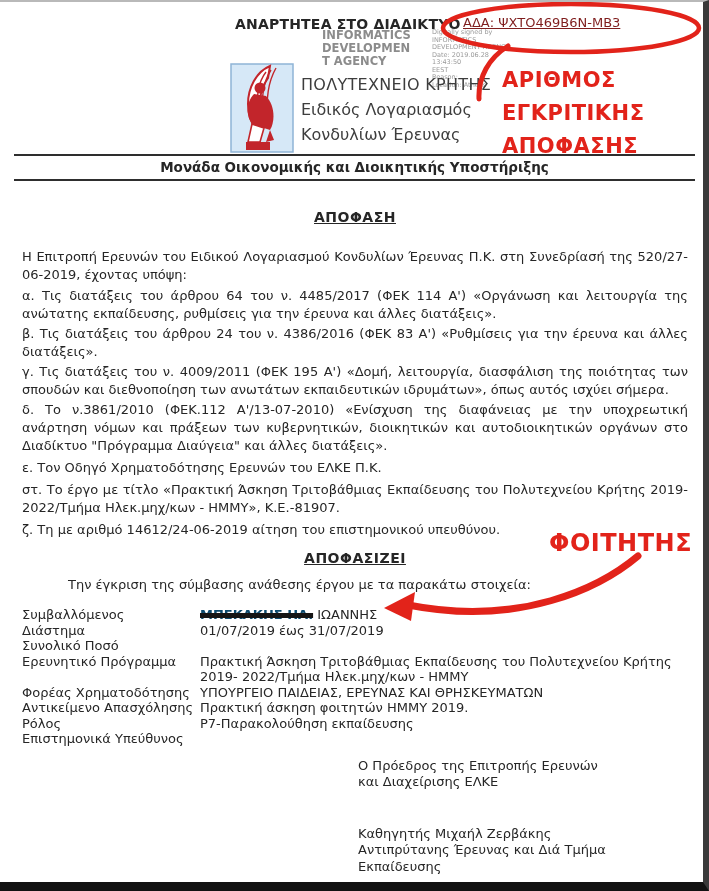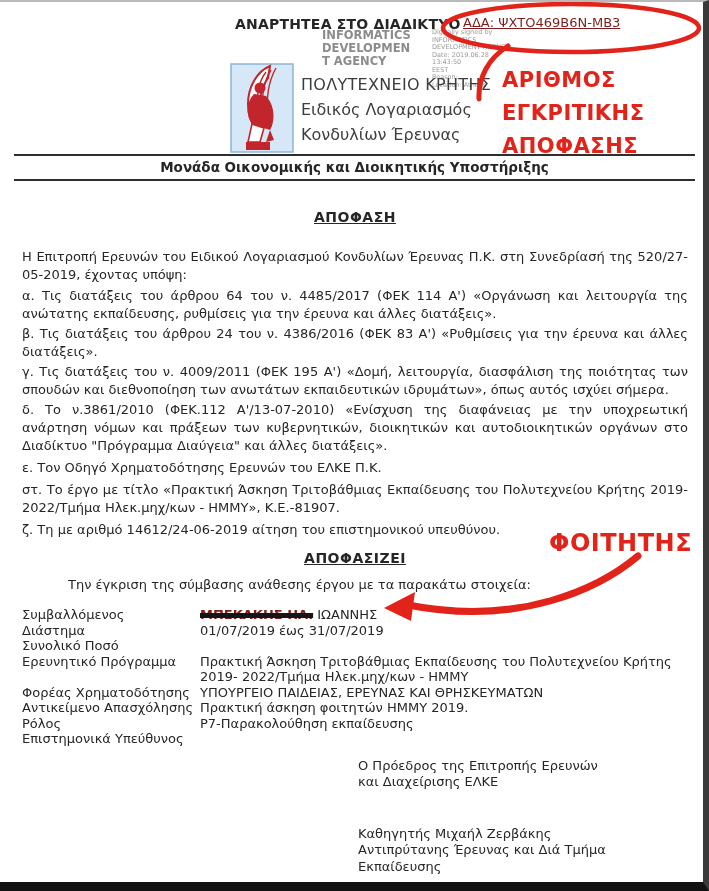--- a/index.html
+++ b/index.html
@@ -47,21 +47,21 @@
   .verdict-heading { margin-top:10px !important; margin-bottom:9px !important; }
   p.intro { margin-bottom:3px; }
   p.item { margin-bottom:2px; }
   p.item-gap { margin-top:4px; }
   p.verdict-intro { text-indent:46px; text-align:left !important; margin-bottom:13px; }
 
   .details { font-size:13px; line-height:15.5px; }
   .drow { display:flex; }
   .dlabel { flex:0 0 178px; }
   .dvalue { flex:1; }
-  .redacted { font-weight:bold; text-decoration:line-through; text-decoration-thickness:5px; text-decoration-color:#151515; color:#7f1d1d; }
+  .redacted { font-weight:bold; text-decoration:line-through; text-decoration-thickness:5px; text-decoration-color:#151515; color:#0c4a6e; }
 
   .signature { margin-top:11px; margin-left:auto; width:330px; text-align:left; line-height:16.5px; }
   .sig-name { margin-top:35px; }
 
   .overlay { left:0; top:0; pointer-events:none; }
 </style>
 </head>
 <body>
 
 <div class="page">
@@ -115,21 +115,21 @@
   <div class="abs red-note" style="color:#e2231a">
     <div>ΑΡΙΘΜΟΣ</div>
     <div>ΕΓΚΡΙΤΙΚΗΣ</div>
     <div>ΑΠΟΦΑΣΗΣ</div>
   </div>
 
   <div class="abs unit-bar">Μονάδα Οικονομικής και Διοικητικής Υποστήριξης</div>
 
   <div class="abs content">
     <p class="doc-heading">ΑΠΟΦΑΣΗ</p>
-    <p class="intro">Η Επιτροπή Ερευνών του Ειδικού Λογαριασμού Κονδυλίων Έρευνας Π.Κ. στη Συνεδρίασή της 520/27-05-2019, έχοντας υπόψη:</p>
+    <p class="intro">Η Επιτροπή Ερευνών του Ειδικού Λογαριασμού Κονδυλίων Έρευνας Π.Κ. στη Συνεδρίασή της 520/27-06-2019, έχοντας υπόψη:</p>
 
     <p class="item">α. Τις διατάξεις του άρθρου 64 του ν. 4485/2017 (ΦΕΚ 114 Α') «Οργάνωση και λειτουργία της ανώτατης εκπαίδευσης, ρυθμίσεις για την έρευνα και άλλες διατάξεις».</p>
     <p class="item">β. Τις διατάξεις του άρθρου 24 του ν. 4386/2016 (ΦΕΚ 83 Α') «Ρυθμίσεις για την έρευνα και άλλες διατάξεις».</p>
     <p class="item">γ. Τις διατάξεις του ν. 4009/2011 (ΦΕΚ 195 Α') «Δομή, λειτουργία, διασφάλιση της ποιότητας των σπουδών και διεθνοποίηση των ανωτάτων εκπαιδευτικών ιδρυμάτων», όπως αυτός ισχύει σήμερα.</p>
     <p class="item">δ. Το ν.3861/2010 (ΦΕΚ.112 Α'/13-07-2010) «Ενίσχυση της διαφάνειας με την υποχρεωτική ανάρτηση νόμων και πράξεων των κυβερνητικών, διοικητικών και αυτοδιοικητικών οργάνων στο Διαδίκτυο "Πρόγραμμα Διαύγεια" και άλλες διατάξεις».</p>
     <p class="item item-gap">ε. Τον Οδηγό Χρηματοδότησης Ερευνών του ΕΛΚΕ Π.Κ.</p>
     <p class="item item-gap">στ. Το έργο με τίτλο «Πρακτική Άσκηση Τριτοβάθμιας Εκπαίδευσης του Πολυτεχνείου Κρήτης 2019-2022/Τμήμα Ηλεκ.μηχ/κων - ΗΜΜΥ», Κ.Ε.-81907.</p>
     <p class="item item-gap">ζ. Τη με αριθμό 14612/24-06-2019 αίτηση του επιστημονικού υπευθύνου.</p>
 
     <p class="doc-heading verdict-heading">ΑΠΟΦΑΣΙΖΕΙ</p>

